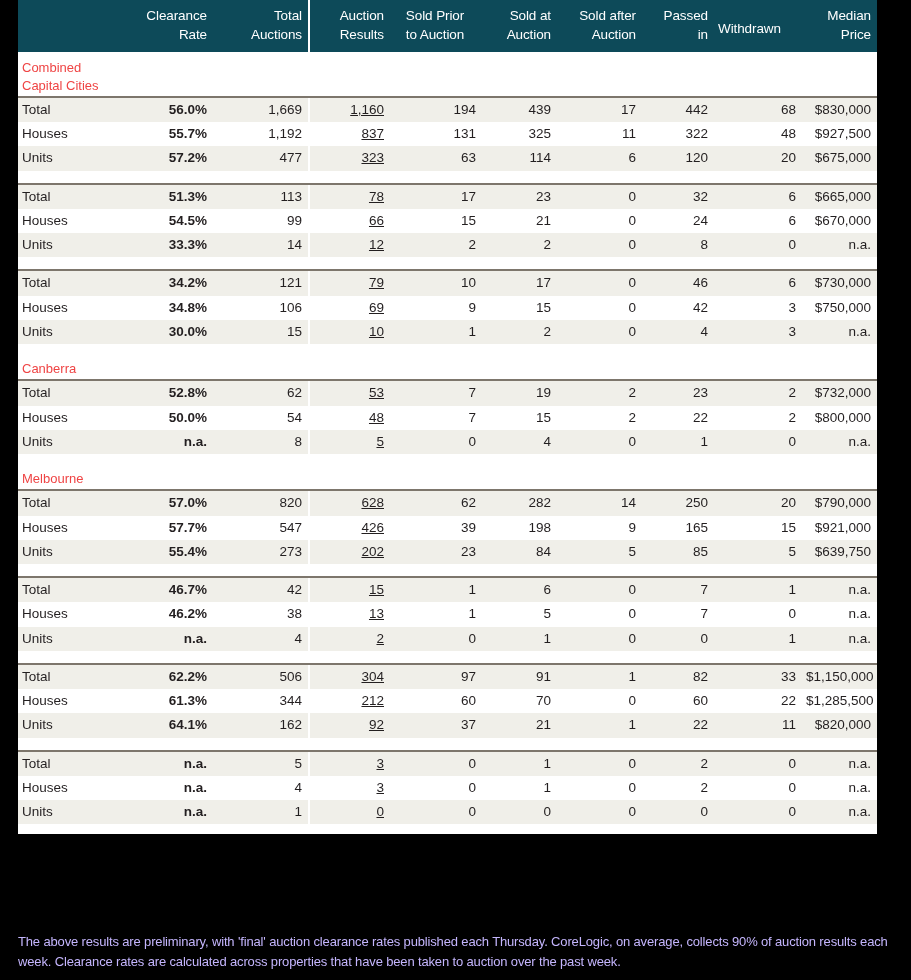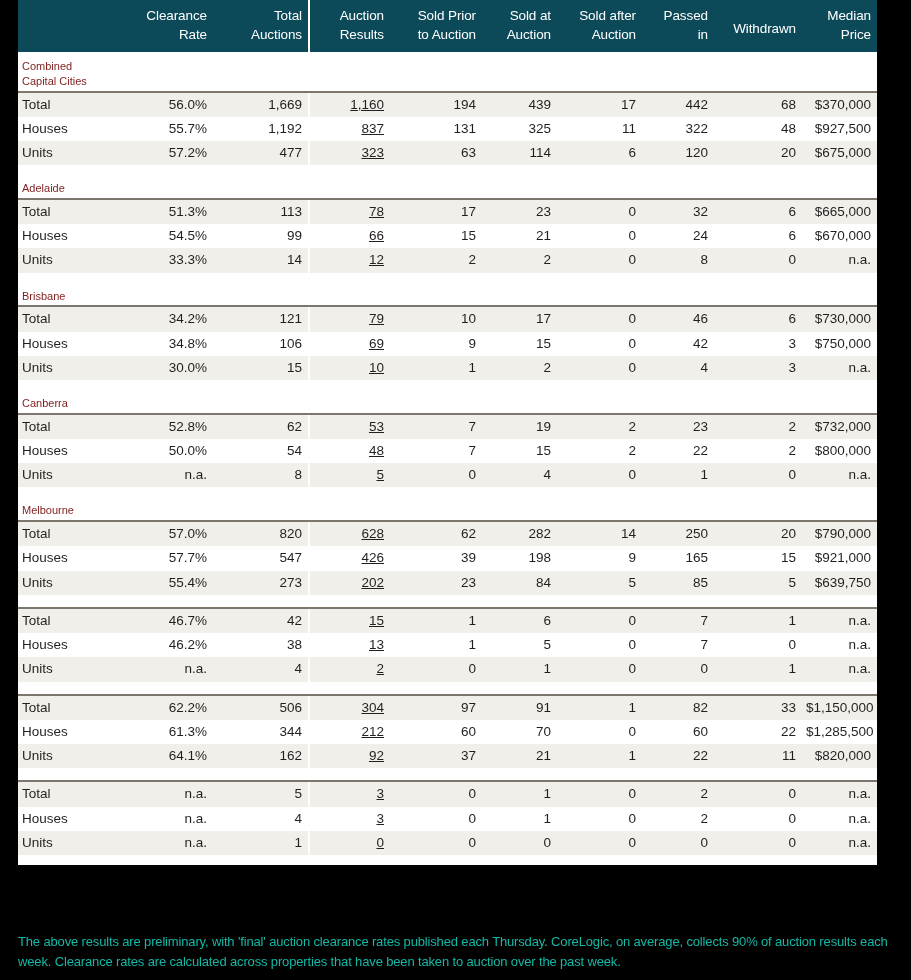--- a/index.html
+++ b/index.html
@@ -45,27 +45,27 @@
     line-height: 1.42;
     text-align: right;
     vertical-align: bottom;
     padding: 6px 6px 8px 4px;
     height: 49px;
     border: none;
     letter-spacing: -0.1px;
   }
   th.label-col { text-align: left; }
   th.sep-left { box-shadow: inset 2px 0 0 0 #ffffff; }
-  th.center-head { text-align: right; padding-bottom: 14px; }
+  th.center-head { text-align: left; padding-bottom: 14px; }
 
   
   tr.city-row td {
     background: #ffffff;
-    font-size: 11px;
-    color: #7f1d1d;
+    font-size: 13px;
+    color: #ef4444;
     padding: 4px 6px 2px 4px;
     line-height: 1.33;
     border: none;
     text-align: left;
     white-space: pre-line;
   }
   tr.city-row.first td { padding-top: 7px; }
 
   
   tr.spacer-row td {
@@ -90,42 +90,42 @@
   
   tbody td {
     font-size: 13.5px;
     line-height: 1.5;
     padding: 2px 6px 2px 4px;
     text-align: right;
     border: none;
     white-space: nowrap;
   }
   td.label-col { text-align: left; padding-left: 4px; }
-  td.rate-col  { font-weight: normal; }
+  td.rate-col  { font-weight: bold; }
   td.sep-left  { box-shadow: inset 2px 0 0 0 #ffffff; text-decoration: underline; }
 
   tr.data-row.shade td { background: #f0efe9; }
   tr.data-row.plain td { background: #ffffff; }
   tr.data-row td { height: 20px; }
 
   
   tr.tail-row td {
     background: #ffffff;
     height: 10px;
     padding: 0;
     border: none;
   }
 
   
   .footer-note {
     position: absolute;
     left: 18px;
     top: 932px;
     width: 875px;
-    color: #14b8a6;
+    color: #c4b5fd;
     font-size: 13px;
     line-height: 1.52;
     letter-spacing: -0.15px;
   }
 </style>
 </head>
 <body>
 
 <div id="page">
 
@@ -145,21 +145,21 @@
       </colgroup>
       <thead>
         <tr>
             <th class="label-col" style="white-space: pre-line;"></th>
             <th style="white-space: pre-line;">Clearance
 Rate</th>
             <th style="white-space: pre-line;">Total
 Auctions</th>
             <th class="sep-left" style="white-space: pre-line;">Auction
 Results</th>
-            <th style="white-space: pre-line;">Sold Prior
+            <th style="white-space: pre-line; text-align: center;">Sold Prior
 to Auction</th>
             <th style="white-space: pre-line;">Sold at
 Auction</th>
             <th style="white-space: pre-line;">Sold after
 Auction</th>
             <th style="white-space: pre-line;">Passed
 in</th>
             <th class="center-head" style="white-space: pre-line;">Withdrawn</th>
             <th style="white-space: pre-line;">Median
 Price</th>
@@ -178,21 +178,21 @@
           <tr class="data-row shade">
             <td class="label-col">Total</td>
             <td class="rate-col">56.0%</td>
             <td>1,669</td>
             <td class="sep-left">1,160</td>
             <td>194</td>
             <td>439</td>
             <td>17</td>
             <td>442</td>
             <td>68</td>
-            <td>$370,000</td>
+            <td>$830,000</td>
           </tr>
           <tr class="data-row plain">
             <td class="label-col">Houses</td>
             <td class="rate-col">55.7%</td>
             <td>1,192</td>
             <td class="sep-left">837</td>
             <td>131</td>
             <td>325</td>
             <td>11</td>
             <td>322</td>
@@ -207,23 +207,20 @@
             <td>63</td>
             <td>114</td>
             <td>6</td>
             <td>120</td>
             <td>20</td>
             <td>$675,000</td>
           </tr>
           <tr class="spacer-row">
             <td colspan="10"></td>
           </tr>
-          <tr class="city-row">
-            <td colspan="10">Adelaide</td>
-          </tr>
           <tr class="rule-row">
             <td colspan="10">
               <div></div>
             </td>
           </tr>
           <tr class="data-row shade">
             <td class="label-col">Total</td>
             <td class="rate-col">51.3%</td>
             <td>113</td>
             <td class="sep-left">78</td>
@@ -253,23 +250,20 @@
             <td class="sep-left">12</td>
             <td>2</td>
             <td>2</td>
             <td>0</td>
             <td>8</td>
             <td>0</td>
             <td>n.a.</td>
           </tr>
           <tr class="spacer-row">
             <td colspan="10"></td>
-          </tr>
-          <tr class="city-row">
-            <td colspan="10">Brisbane</td>
           </tr>
           <tr class="rule-row">
             <td colspan="10">
               <div></div>
             </td>
           </tr>
           <tr class="data-row shade">
             <td class="label-col">Total</td>
             <td class="rate-col">34.2%</td>
             <td>121</td>

